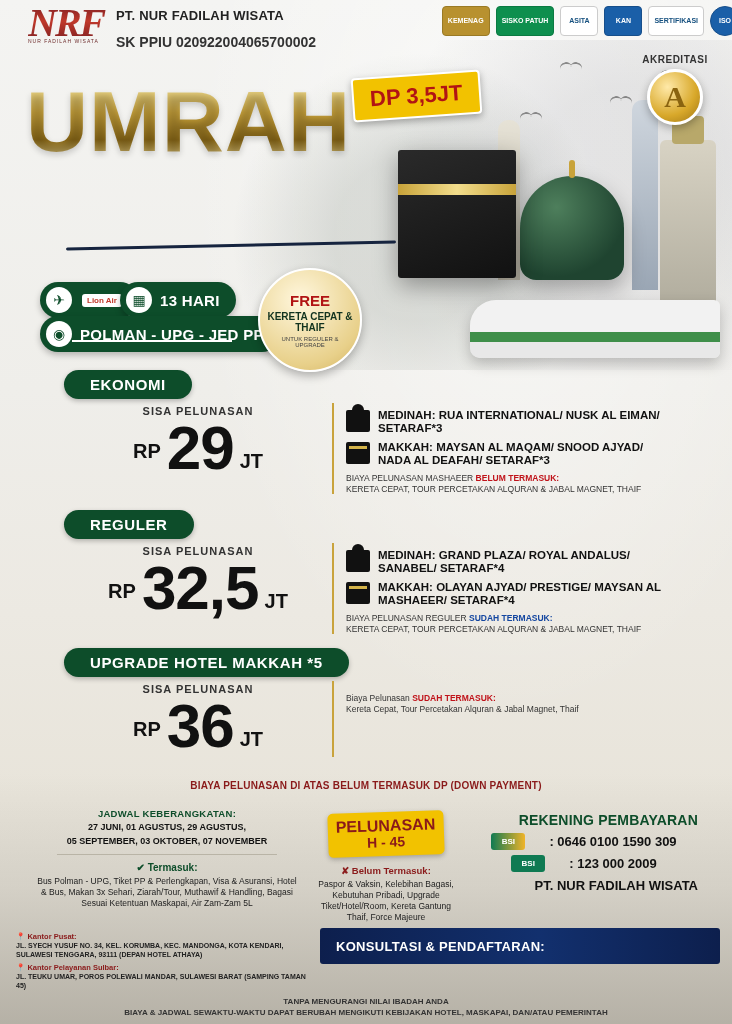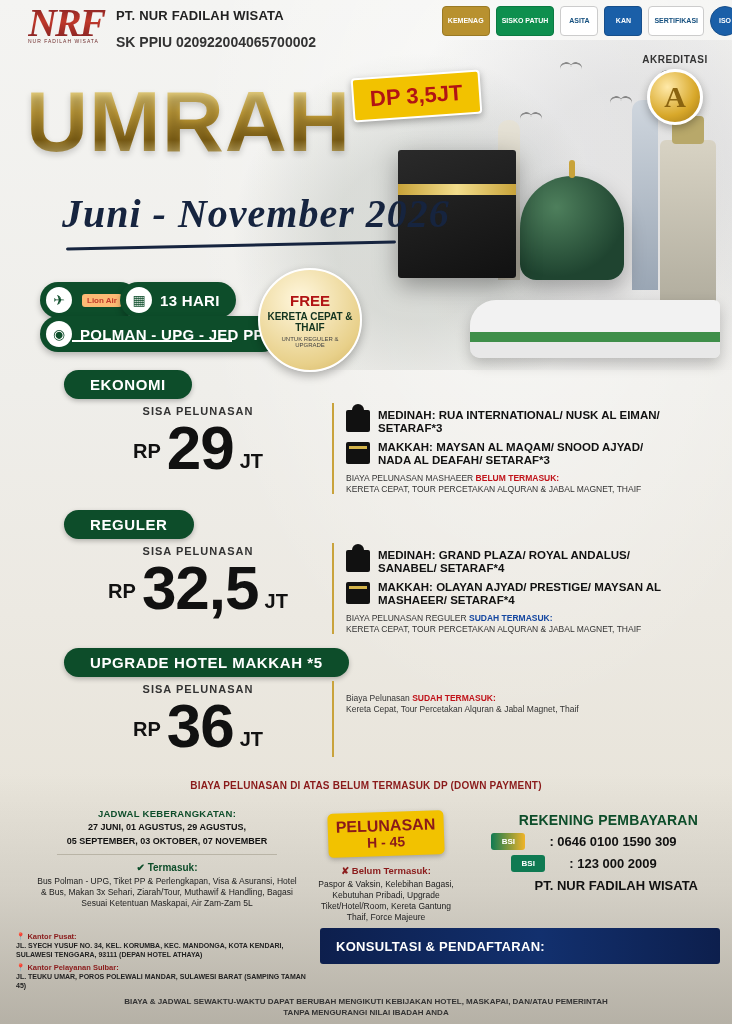--- a/index.html
+++ b/index.html
@@ -148,21 +148,21 @@
   }
   .pill .ico {
     width:26px; height:26px; border-radius:50%; background:#fff; color:#0d4d2a;
     display:flex; align-items:center; justify-content:center; font-size:14px;
   }
   .pill .txt { font-size:15px; font-weight:bold; letter-spacing:.3px; }
   .pill-air { left:40px; top:282px; }
   .pill-days { left:120px; top:282px; }
   .pill-route { left:40px; top:316px; }
   .lion-chip {
-    background:#fdba74; color:#c0392b; font-size:8px; font-weight:bold;
+    background:#ffffff; color:#c0392b; font-size:8px; font-weight:bold;
     padding:2px 5px; border-radius:3px; margin-left:2px;
   }
   .route-underline { position:absolute; left:72px; top:340px; width:160px; height:2px; background:#fff; }
 
   .free-seal {
     position:absolute; left:258px; top:268px; width:104px; height:104px; border-radius:50%;
     background: radial-gradient(circle at 40% 30%, #fff7dd, #e8d08a 70%, #d2b25f);
     border:2px solid #fff; box-shadow:0 4px 10px rgba(0,0,0,.28);
     display:flex; flex-direction:column; align-items:center; justify-content:center; text-align:center;
     padding:6px;
@@ -296,21 +296,20 @@
     </div>
   </div>
 
   <div class="akreditasi">
     <div class="lbl">AKREDITASI</div>
     <div class="medal">A</div>
   </div>
 
   <div class="title-umrah">UMRAH</div>
   <div class="dp-tag">DP 3,5JT</div>
-  <div class="months">Juni - November 2026</div>
   <div class="months-underline"></div>
 
   <div class="pill pill-air">
     <span class="ico">✈</span>
     <span class="lion-chip">Lion Air</span>
   </div>
   <div class="pill pill-days">
     <span class="ico">▦</span>
     <span class="txt">13 HARI</span>
   </div>
@@ -453,16 +452,16 @@
     <div class="t">
       <span>📍</span>
       <span>Kantor Pelayanan Sulbar:</span>
     </div>
     <div class="b">JL. TEUKU UMAR, POROS POLEWALI MANDAR, SULAWESI BARAT (SAMPING TAMAN 45)</div>
   </div>
 
   <div class="konsultasi">KONSULTASI &amp; PENDAFTARAN:</div>
 
   <div class="footer-note">
+    <div>TANPA MENGURANGI NILAI IBADAH ANDA</div>
     <div>BIAYA &amp; JADWAL SEWAKTU-WAKTU DAPAT BERUBAH MENGIKUTI KEBIJAKAN HOTEL, MASKAPAI, DAN/ATAU PEMERINTAH</div>
-    <div>TANPA MENGURANGI NILAI IBADAH ANDA</div>
   </div>
 </div>
 
 </body></html>

